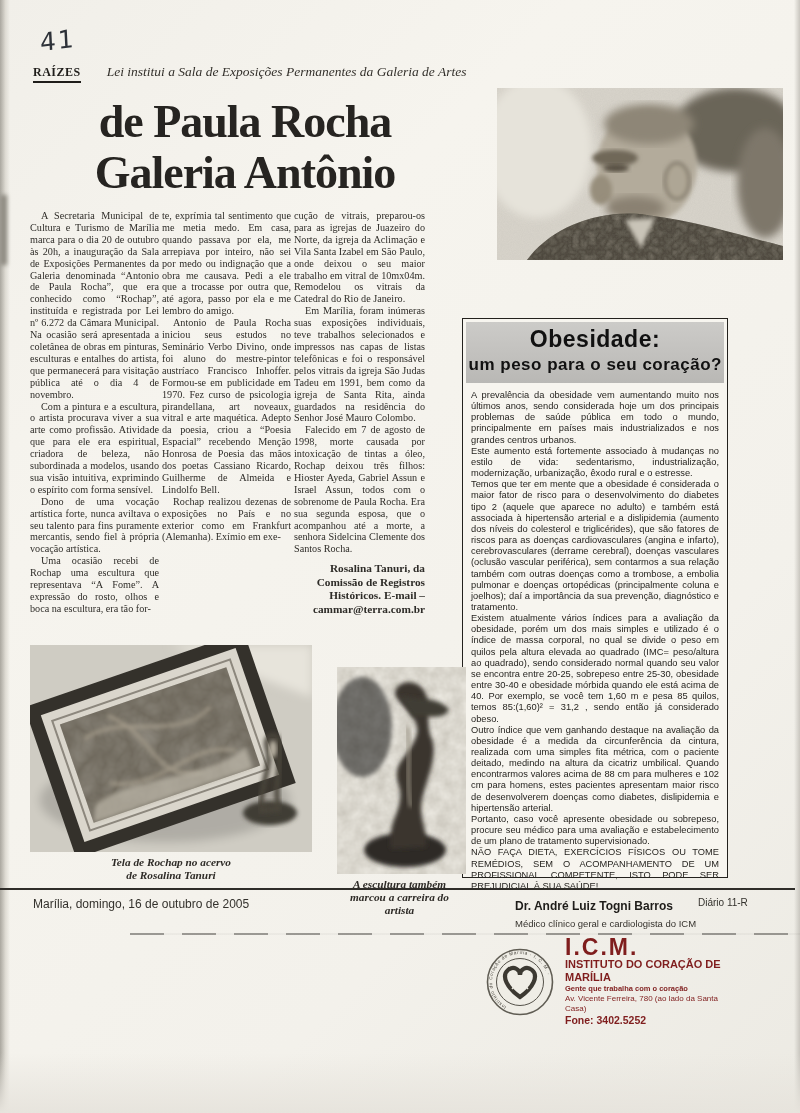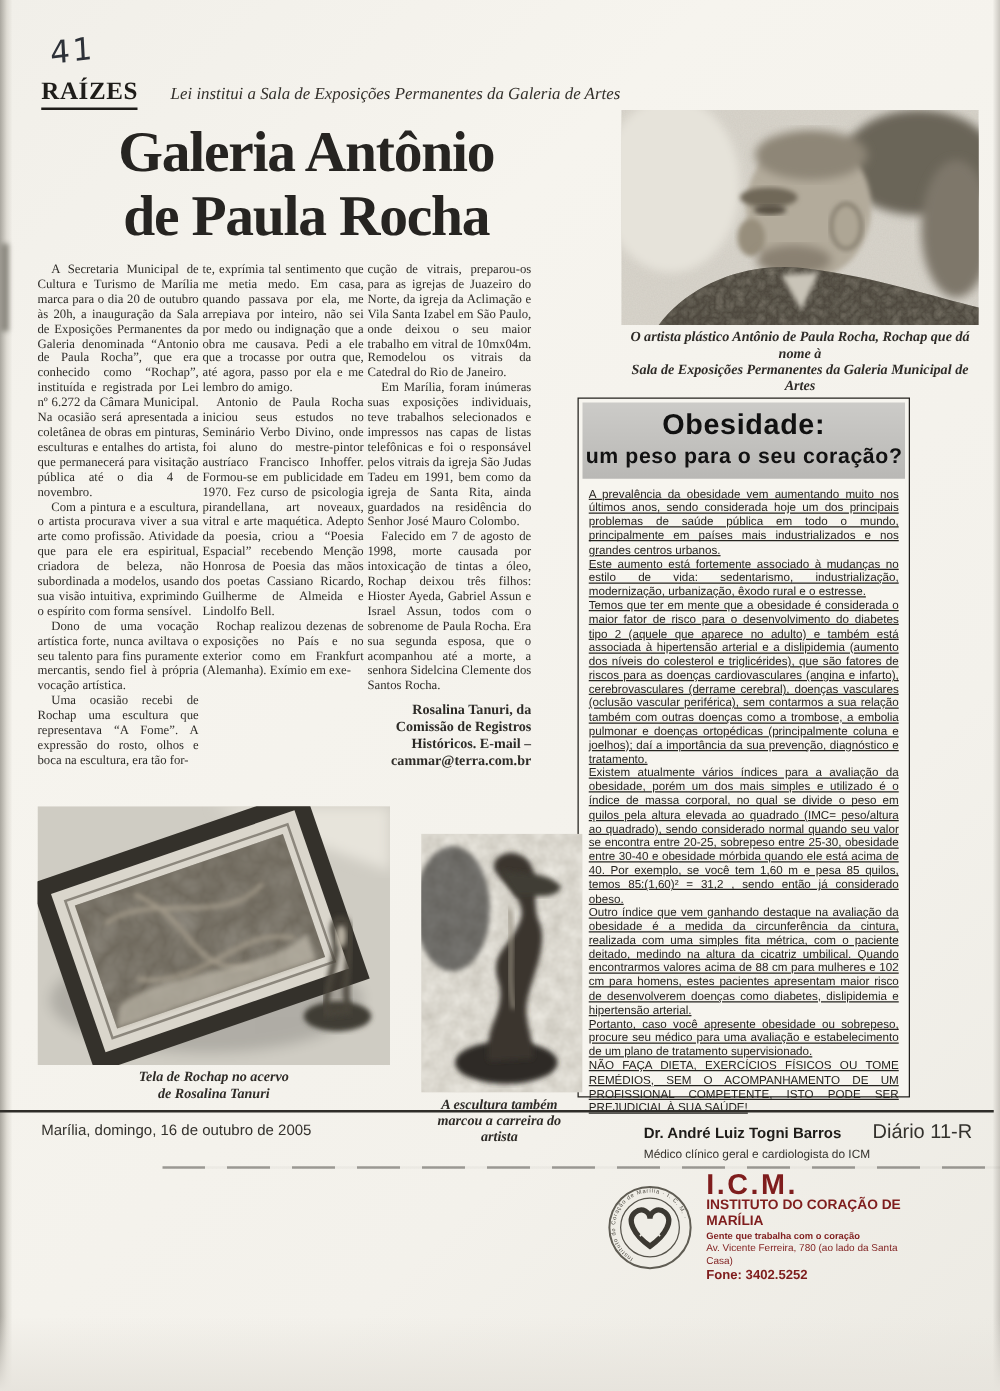--- a/index.html
+++ b/index.html
@@ -15,21 +15,21 @@
   .edge-smudge{position:absolute;left:0;top:195px;width:7px;height:70px;background:#8d8a81;filter:blur(2px);}
   .edge-right{position:absolute;right:0;top:0;width:6px;height:100%;
     background:linear-gradient(270deg,#c9c6bf,rgba(201,198,191,0));}
   .bottom-shade{position:absolute;left:0;bottom:0;width:100%;height:60px;
     background:linear-gradient(0deg,#e7e4dd,rgba(231,228,221,0));}
 
   .handwritten{position:absolute;left:40px;top:26px;font-family:"DejaVu Sans",sans-serif;
     font-size:25px;color:#2d3138;transform:rotate(-7deg) skewX(-4deg);letter-spacing:2px;}
 
   .kicker-row{position:absolute;left:33px;top:62px;width:640px;}
-  .kicker{display:inline-block;font-weight:bold;font-size:20px;letter-spacing:.5px;
+  .kicker{display:inline-block;font-weight:bold;font-size:12px;letter-spacing:.5px;
     border-bottom:2.5px solid #1f1d1a;padding-bottom:1px;color:#1f1d1a;}
   .kicker-sub{display:inline-block;margin-left:22px;font-style:italic;font-size:13.5px;color:#33302b;}
 
   .headline{position:absolute;left:12px;top:96px;width:466px;text-align:center;
     font-weight:bold;font-size:46px;line-height:51px;letter-spacing:-1px;color:#262421;}
 
   
   .portrait{position:absolute;left:497px;top:88px;width:286px;}
   .portrait svg{display:block;width:286px;height:172px;}
   .photo-caption{font-style:italic;font-weight:bold;font-size:11.3px;line-height:13px;
@@ -47,21 +47,21 @@
 
   
   .obox{position:absolute;left:462px;top:318px;width:266px;height:560px;
     border:1.6px solid #23211d;background:#f7f5ef;box-sizing:border-box;
     font-family:"Liberation Sans",sans-serif;}
   .obox-title{margin:3px;padding:5px 2px 6px;text-align:center;
     background:linear-gradient(180deg,#cccbc8,#b9b8b5);color:#111;}
   .obox-title .t1{font-weight:bold;font-size:23px;line-height:25px;letter-spacing:.5px;}
   .obox-title .t2{font-weight:bold;font-size:17px;line-height:25px;letter-spacing:.5px;text-align:right;}
   .obody{padding:4px 8px 0;font-size:9.3px;line-height:11.15px;text-align:justify;color:#262420;}
-  .obody p{margin:0;text-decoration:underline;}
+  .obody p{margin:0;}
   .doctor{margin:7px 0 0 52px;}
   .doctor .dname{font-weight:bold;font-size:12px;color:#1e1c19;}
   .doctor .dtitle{font-size:9.5px;color:#35322d;margin-top:5px;}
   .icm-row{display:flex;align-items:center;margin:8px 0 0 22px;}
   .icm-logo{width:70px;height:70px;flex:0 0 auto;}
   .icm-text{margin-left:10px;color:#7f1d1d;}
   .icm-acro{font-weight:bold;font-size:23px;line-height:21px;letter-spacing:2px;}
   .icm-name{font-weight:bold;font-size:11px;line-height:13px;}
   .icm-slogan{font-weight:bold;font-size:7.5px;line-height:10px;}
   .icm-addr{font-size:8px;line-height:10px;}
@@ -71,21 +71,21 @@
   .photoL{position:absolute;left:30px;top:645px;width:282px;}
   .photoL svg{display:block;width:282px;height:207px;}
   .photoR{position:absolute;left:321px;top:667px;width:125px;padding-left:16px;}
   .photoR svg{display:block;width:129px;height:207px;}
 
   
   .footer-rule{position:absolute;left:0;top:888px;width:795px;height:2px;background:#2f2d29;}
   .footer-left{position:absolute;left:33px;top:897px;font-family:"Liberation Sans",sans-serif;
     font-size:12px;color:#33312c;}
   .footer-right{position:absolute;left:698px;top:897px;font-family:"Liberation Sans",sans-serif;
-    font-size:16px;color:#33312c;}
+    font-size:10px;color:#33312c;}
   .broken-line{position:absolute;left:130px;top:933px;width:670px;height:2px;
     background:repeating-linear-gradient(90deg,rgba(40,38,34,.55) 0 34px,rgba(40,38,34,.05) 34px 52px);
     opacity:.8;}
 </style>
 </head>
 <body>
 
 <div class="page">
   <div class="edge-left"></div>
   <div class="edge-smudge"></div>
@@ -93,22 +93,22 @@
   <div class="bottom-shade"></div>
 
   <div class="handwritten">41</div>
 
   <div class="kicker-row">
     <span class="kicker">RAÍZES</span>
     <span class="kicker-sub">Lei institui a Sala de Exposições Permanentes da Galeria de Artes</span>
   </div>
 
   <div class="headline">
+    <div>de Paula Rocha</div>
     <div>Galeria Antônio</div>
-    <div>de Paula Rocha</div>
   </div>
 
   <figure class="portrait" style="margin:0">
     <svg viewBox="0 0 286 172" preserveAspectRatio="none">
       <defs>
         <filter id="b2">
             <feGaussianBlur stdDeviation="2"></feGaussianBlur>
           </filter>
         <filter id="b4">
             <feGaussianBlur stdDeviation="4"></feGaussianBlur>
@@ -133,22 +133,20 @@
       <ellipse cx="152" cy="36" rx="45" ry="20" fill="#8e8677" filter="url(#b4)"></ellipse>
       <ellipse cx="118" cy="70" rx="23" ry="8" fill="#6f6859" filter="url(#b2)"></ellipse>
       <ellipse cx="119" cy="80" rx="13" ry="4" fill="#564f42" filter="url(#b2)"></ellipse>
       <ellipse cx="104" cy="102" rx="11" ry="15" fill="#978e7c" filter="url(#b2)"></ellipse>
       <ellipse cx="180" cy="93" rx="12" ry="18" fill="#a1988645" stroke="#6b6355" stroke-width="2" filter="url(#b2)"></ellipse>
       <ellipse cx="138" cy="120" rx="30" ry="12" fill="#8a8172" filter="url(#b4)"></ellipse>
       <path d="M30,172 C55,138 105,120 150,127 C205,134 252,150 286,158 L286,172 Z" fill="#4b463c"></path>
       <path d="M30,172 C55,138 105,120 150,127 C205,134 252,150 286,158 L286,172 Z" fill="#2c2922" filter="url(#camo)"></path>
       <path d="M128,132 L144,160 L158,130 Z" fill="#c9c4b8" filter="url(#b2)"></path>
     </svg>
-    <figcaption class="photo-caption">O artista plástico Antônio de Paula Rocha, Rochap que dá nome à
-Sala de Exposições Permanentes da Galeria Municipal de Artes</figcaption>
   </figure>
 
   <div class="col" id="col1">
       <p>A Secretaria Municipal de Cultura e Turismo de Marília marca para o dia 20 de outubro às 20h, a inauguração da Sala de Exposições Permanentes da Galeria denominada “Antonio de Paula Rocha”, que era conhecido como “Rochap”, instituída e registrada por Lei nº 6.272 da Câmara Municipal. Na ocasião será apresentada a coletânea de obras em pinturas, esculturas e entalhes do artista, que permanecerá para visitação pública até o dia 4 de novembro.</p>
       <p>Com a pintura e a escultura, o artista procurava viver a sua arte como profissão. Atividade que para ele era espiritual, criadora de beleza, não subordinada a modelos, usando sua visão intuitiva, exprimindo o espírito com forma sensível.</p>
       <p>Dono de uma vocação artística forte, nunca aviltava o seu talento para fins puramente mercantis, sendo fiel à própria vocação artística.</p>
       <p>Uma ocasião recebi de Rochap uma escultura que representava “A Fome”. A expressão do rosto, olhos e boca na escultura, era tão for-</p>
     </div>
   <div class="col" id="col2">
       <p class="cont">te, exprímia tal sentimento que me metia medo. Em casa, quando passava por ela, me arrepiava por inteiro, não sei por medo ou indignação que a obra me causava. Pedi a ele que a trocasse por outra que, até agora, passo por ela e me lembro do amigo.</p>

